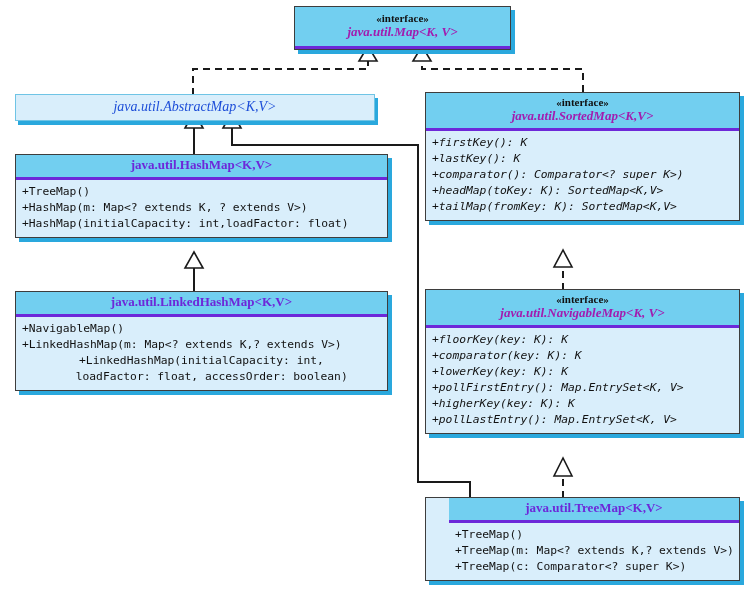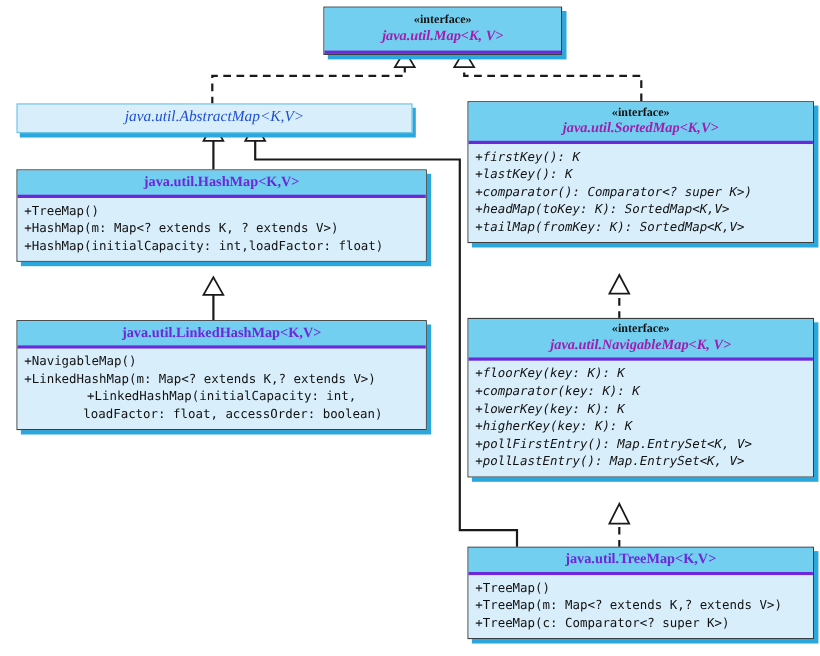--- a/index.html
+++ b/index.html
@@ -181,27 +181,27 @@
 
   <div class="uml" style="left:425px;top:289px;width:315px;">
     <div class="hdr">
       <span class="stereo">«interface»</span>
       <span class="cname-serif-ital">java.util.NavigableMap&lt;K, V&gt;</span>
     </div>
     <div class="body">
       <div class="mem ital">+floorKey(key: K): K</div>
       <div class="mem ital">+comparator(key: K): K</div>
       <div class="mem ital">+lowerKey(key: K): K</div>
+      <div class="mem ital">+pollFirstEntry(): Map.EntrySet&lt;K, V&gt;</div>
       <div class="mem ital">+higherKey(key: K): K</div>
-      <div class="mem ital">+pollFirstEntry(): Map.EntrySet&lt;K, V&gt;</div>
       <div class="mem ital">+pollLastEntry(): Map.EntrySet&lt;K, V&gt;</div>
     </div>
   </div>
 
-  <div class="uml" style="left:425px;top:497px;width:315px;">
+  <div class="uml" style="left:425px;top:497px;width:315px;padding-left:23px;">
     <div class="hdr">
       <span class="cname-serif">java.util.TreeMap&lt;K,V&gt;</span>
     </div>
     <div class="body">
       <div class="mem">+TreeMap()</div>
       <div class="mem">+TreeMap(m: Map&lt;? extends K,? extends V&gt;)</div>
       <div class="mem">+TreeMap(c: Comparator&lt;? super K&gt;)</div>
     </div>
   </div>
 

